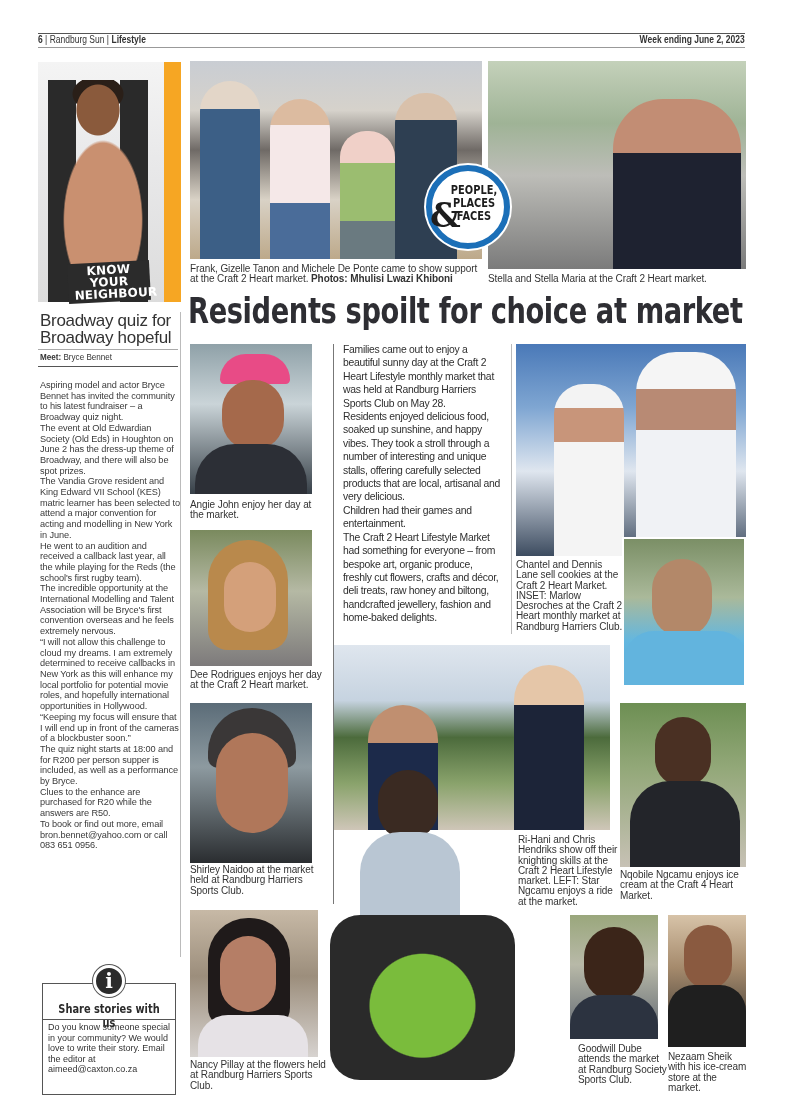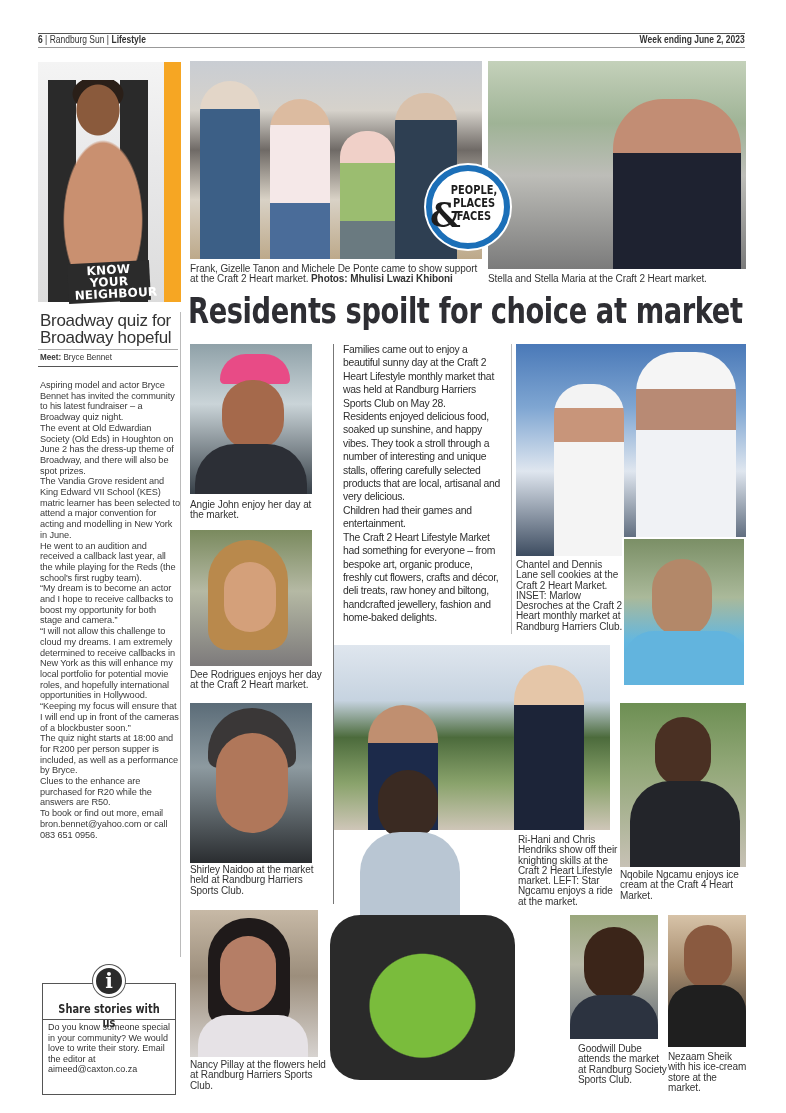--- a/index.html
+++ b/index.html
@@ -85,21 +85,21 @@
 <div class="abs left-meet">
   <b>Meet:</b>
   <span>Bryce Bennet</span>
 </div>
 <div class="abs left-rule2"></div>
 <div class="abs left-body">
   <p>Aspiring model and actor Bryce Bennet has invited the community to his latest fundraiser – a Broadway quiz night.</p>
   <p>The event at Old Edwardian Society (Old Eds) in Houghton on June 2 has the dress-up theme of Broadway, and there will also be spot prizes.</p>
   <p>The Vandia Grove resident and King Edward VII School (KES) matric learner has been selected to attend a major convention for acting and modelling in New York in June.</p>
   <p>He went to an audition and received a callback last year, all the while playing for the Reds (the school's first rugby team).</p>
-  <p>“My dream is to become an actor and I hope to receive callbacks to boost my opportunity for both stage and camera.”</p>
+  <p>The incredible opportunity at the International Modelling and Talent Association will be Bryce's first convention overseas and he feels extremely nervous.</p>
   <p>“I will not allow this challenge to cloud my dreams. I am extremely determined to receive callbacks in New York as this will enhance my local portfolio for potential movie roles, and hopefully international opportunities in Hollywood.</p>
   <p>“Keeping my focus will ensure that I will end up in front of the cameras of a blockbuster soon.”</p>
   <p>The quiz night starts at 18:00 and for R200 per person supper is included, as well as a performance by Bryce.</p>
   <p>Clues to the enhance are purchased for R20 while the answers are R50.</p>
   <p>To book or find out more, email bron.bennet@yahoo.com or call 083 651 0956.</p>
 </div>
 <div class="abs vdivider" style="left:180px;top:312px;height:645px;"></div>
 
 <div class="abs share-box"></div>
 <div class="abs share-circle">i</div>

